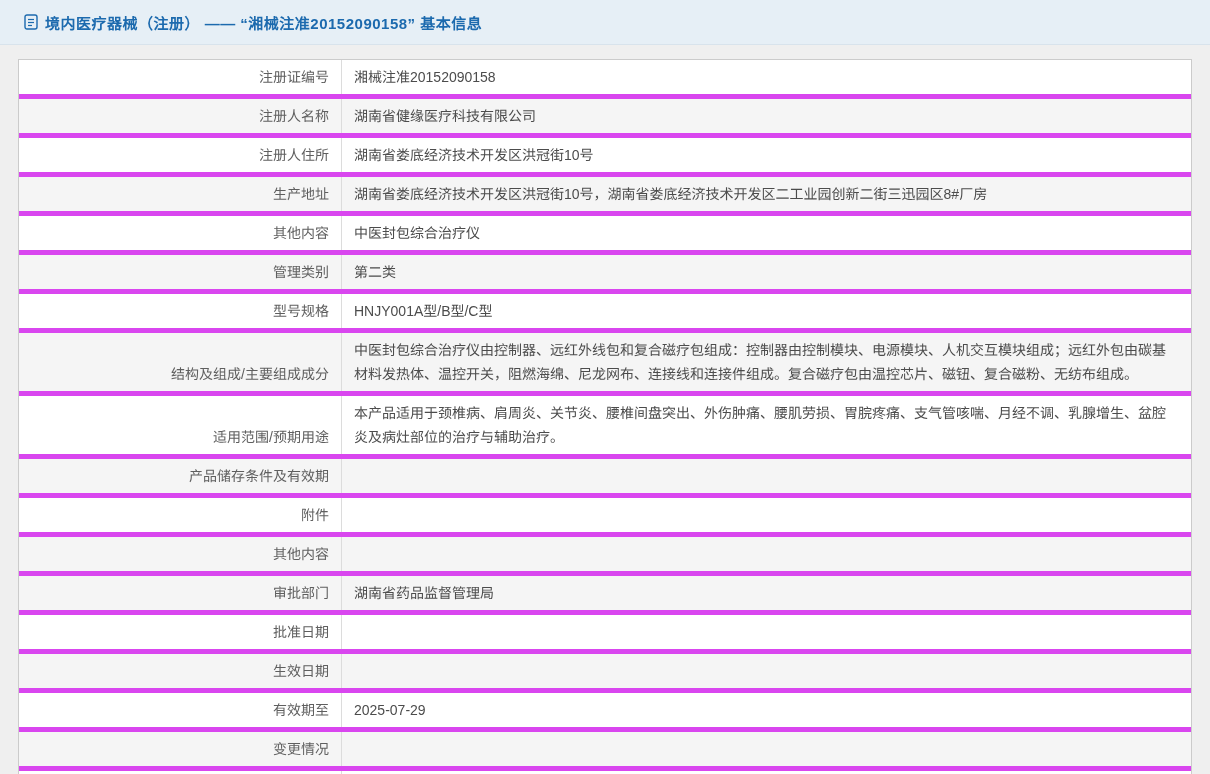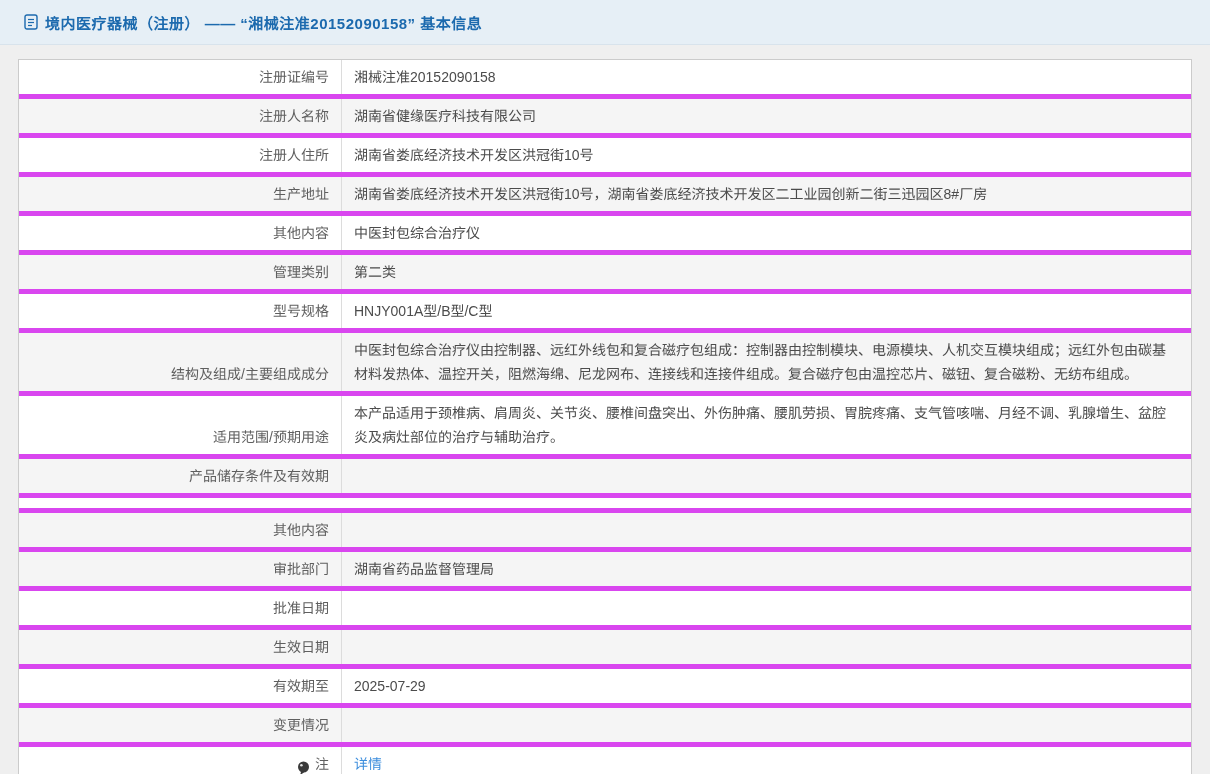--- a/index.html
+++ b/index.html
@@ -146,20 +146,23 @@
   </div>
 
   <div class="row alt">
     <div class="cell label">
           <span>产品储存条件及有效期</span>
         </div>
     <div class="cell value"></div>
   </div>
 
   <div class="row">
+    <div class="cell label">
+          <span>附件</span>
+        </div>
     <div class="cell value"></div>
   </div>
 
   <div class="row alt">
     <div class="cell label">
           <span>其他内容</span>
         </div>
     <div class="cell value"></div>
   </div>
 

